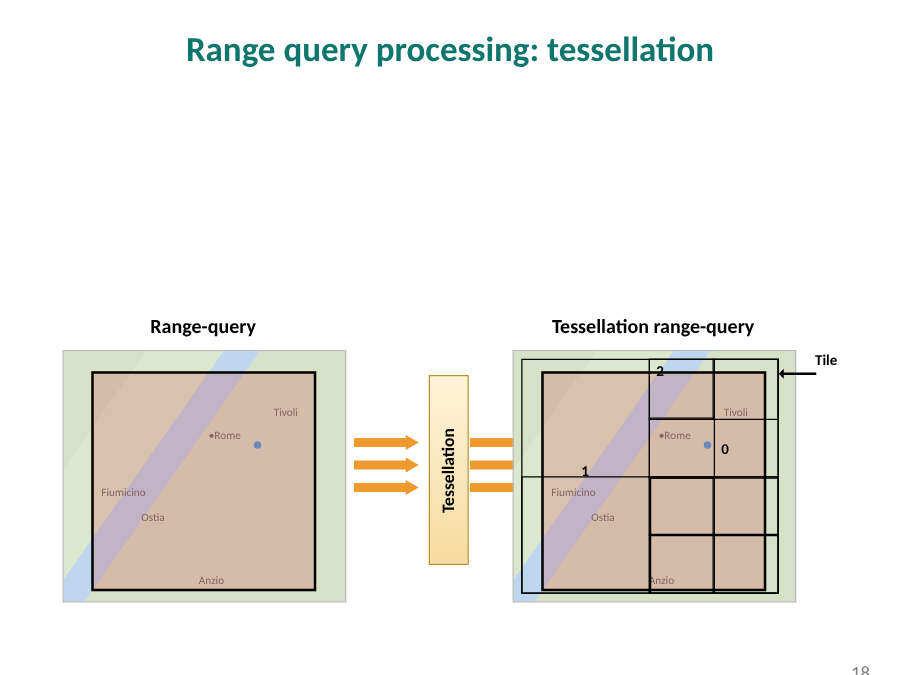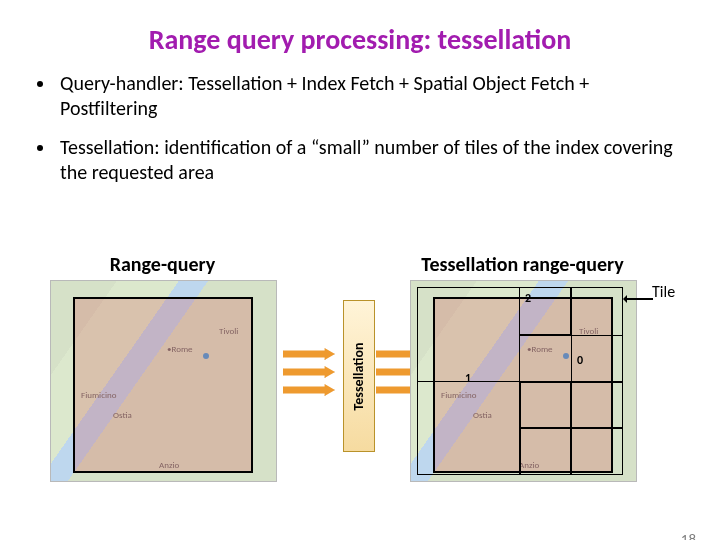--- a/index.html
+++ b/index.html
@@ -1,53 +1,49 @@
 <!DOCTYPE html>
 <html><head>
 <meta charset="utf-8">
 <style>
   html,body{margin:0;padding:0;width:720px;height:540px;background:#fff;font-family:Calibri,Arial,sans-serif;color:#000;overflow:hidden}
   .slide{position:relative;width:720px;height:540px}
-  .title{font-size:28px;font-weight:700;color:#a21caf;text-align:center;margin:22px 40px 14px}
+  .title{font-size:28px;font-weight:700;color:#0f766e;text-align:center;margin:22px 40px 14px}
   .bullets{margin:0 36px;font-size:20px;line-height:1.25}
   .bullets li{margin-bottom:14px;padding-left:4px}
   ul{list-style:disc;padding-left:20px;margin:0}
   .diag{position:absolute;left:50px;top:230px;width:620px;height:248px}
-  .colhead{font-weight:700;font-size:20px;text-align:center}
+  .colhead{font-weight:700;font-size:16px;text-align:center}
   .mapbox{position:absolute;width:225px;height:200px;border:1px solid #b9b9b9;background:
      linear-gradient(125deg,#d6e1c8 0 18%, #dce8cd 18% 35%, #bed7ee 35% 43%, #d6e1c8 43% 100%);
   }
   .mapbox.left{left:0;top:28px}
   .mapbox.right{left:360px;top:28px}
   .city{position:absolute;font-size:9px;color:#6f6f6f;white-space:nowrap}
   .pin{position:absolute;width:6px;height:6px;border-radius:3px;background:#4aa0dd}
   .sel{position:absolute;border:2px solid #000;background:rgba(210,60,60,.22)}
   .tcell{position:absolute;border:1.5px solid #000}
   .tlabel{position:absolute;font-size:12px;font-weight:600}
-  .tilecap{position:absolute;font-size:16px;font-weight:400}
+  .tilecap{position:absolute;font-size:12px;font-weight:700}
   .tilearrow{position:absolute;width:28px;height:1.5px;background:#000}
   .tilearrow::after{content:"";position:absolute;left:-6px;top:-3px;border:4px solid transparent;border-right-color:#000}
   .arrows{position:absolute;left:233px;top:90px}
   .arr{width:52px;height:12px;background:#ee9a2f;margin:6px 0;position:relative;clip-path:polygon(0 20%,80% 20%,80% 0,100% 50%,80% 100%,80% 80%,0 80%);box-shadow:1px 1px 2px rgba(0,0,0,.25)}
   .tbox{position:absolute;left:293px;top:48px;width:30px;height:150px;border:1px solid #b9922a;background:linear-gradient(#fff4d8,#f6dba0);display:flex;align-items:center;justify-content:center}
   .tbox span{transform:rotate(-90deg);font-weight:700;font-size:14px;white-space:nowrap}
   .arrows2{position:absolute;left:326px;top:90px}
   .pagenum{position:absolute;right:24px;bottom:14px;font-size:15px;color:#7d7d7d}
 </style>
 </head>
 <body>
 
 <div class="slide">
 
   <div class="title">Range query processing: tessellation</div>
 
-  <ul class="bullets">
-    <li>Query-handler: Tessellation + Index Fetch + Spatial Object Fetch + Postfiltering</li>
-    <li>Tessellation: identification of a “small” number of tiles of the index covering the requested area</li>
-  </ul>
 
   <div class="diag">
 
     <div class="colhead" style="position:absolute;left:0;top:0;width:225px">Range-query</div>
     <div class="colhead" style="position:absolute;left:360px;top:0;width:225px">Tessellation range-query</div>
 
     <div class="mapbox left">
       <div class="city" style="left:168px;top:44px">Tivoli</div>
       <div class="city" style="left:116px;top:62px">•Rome</div>
       <div class="city" style="left:30px;top:108px">Fiumicino</div>

